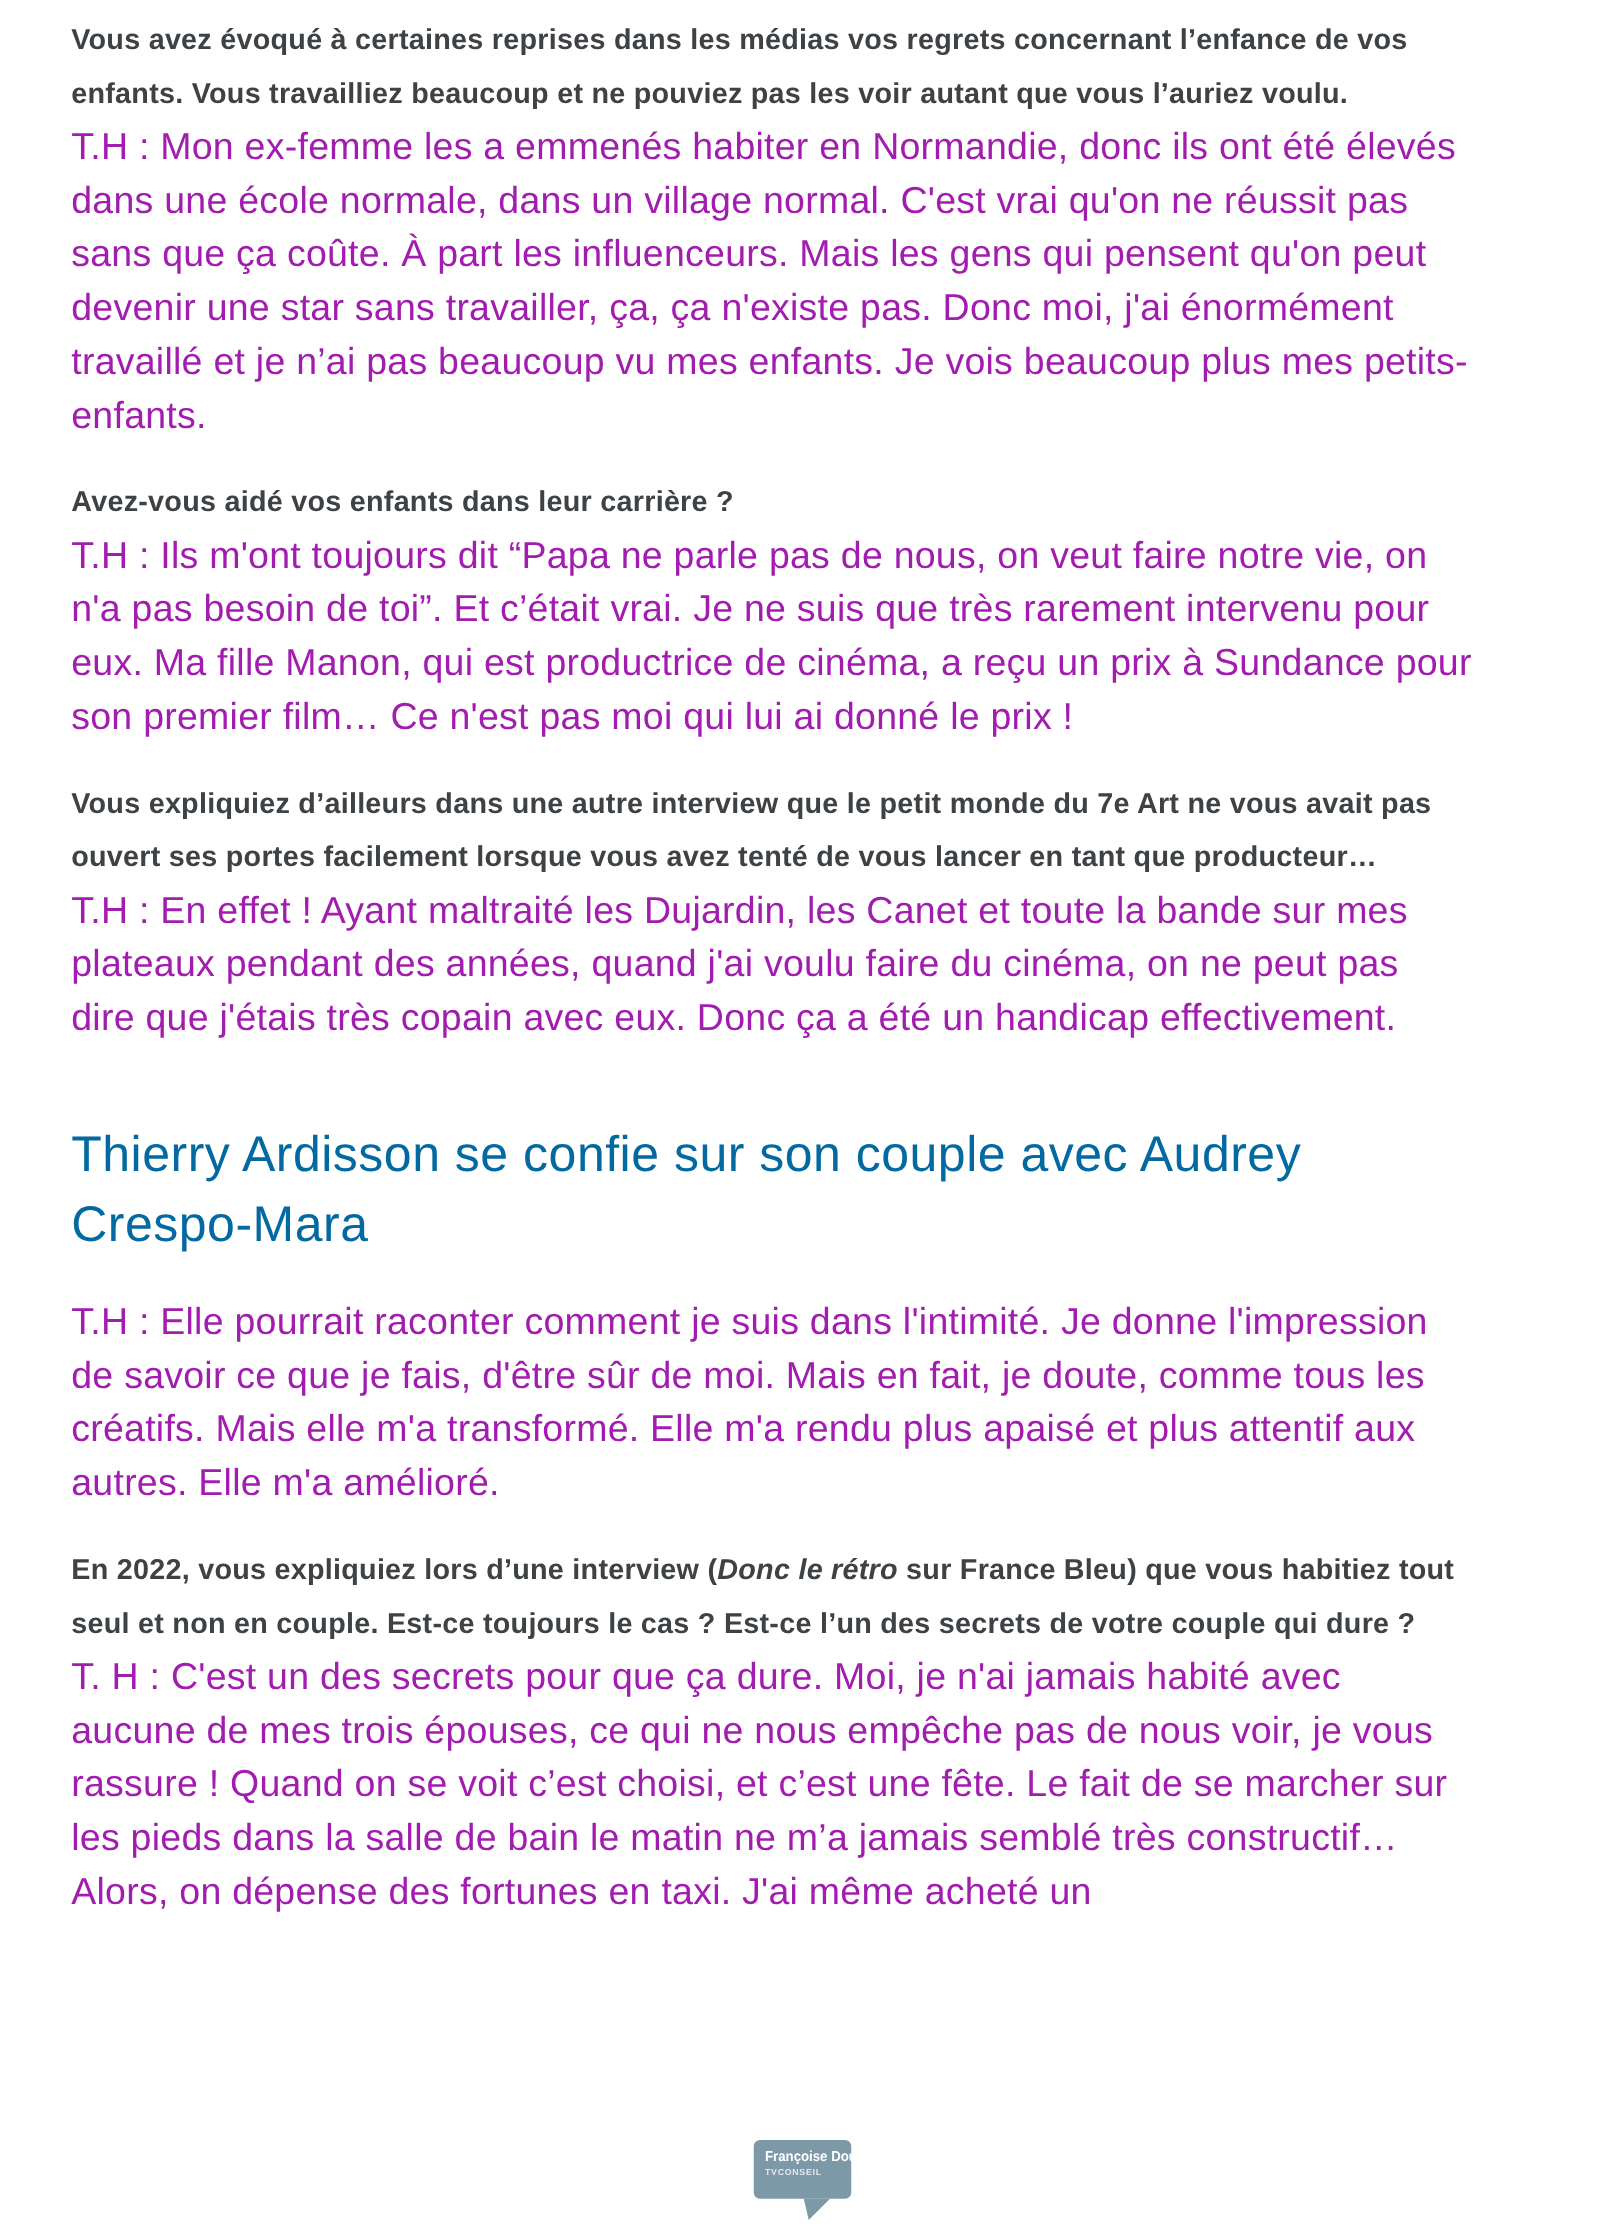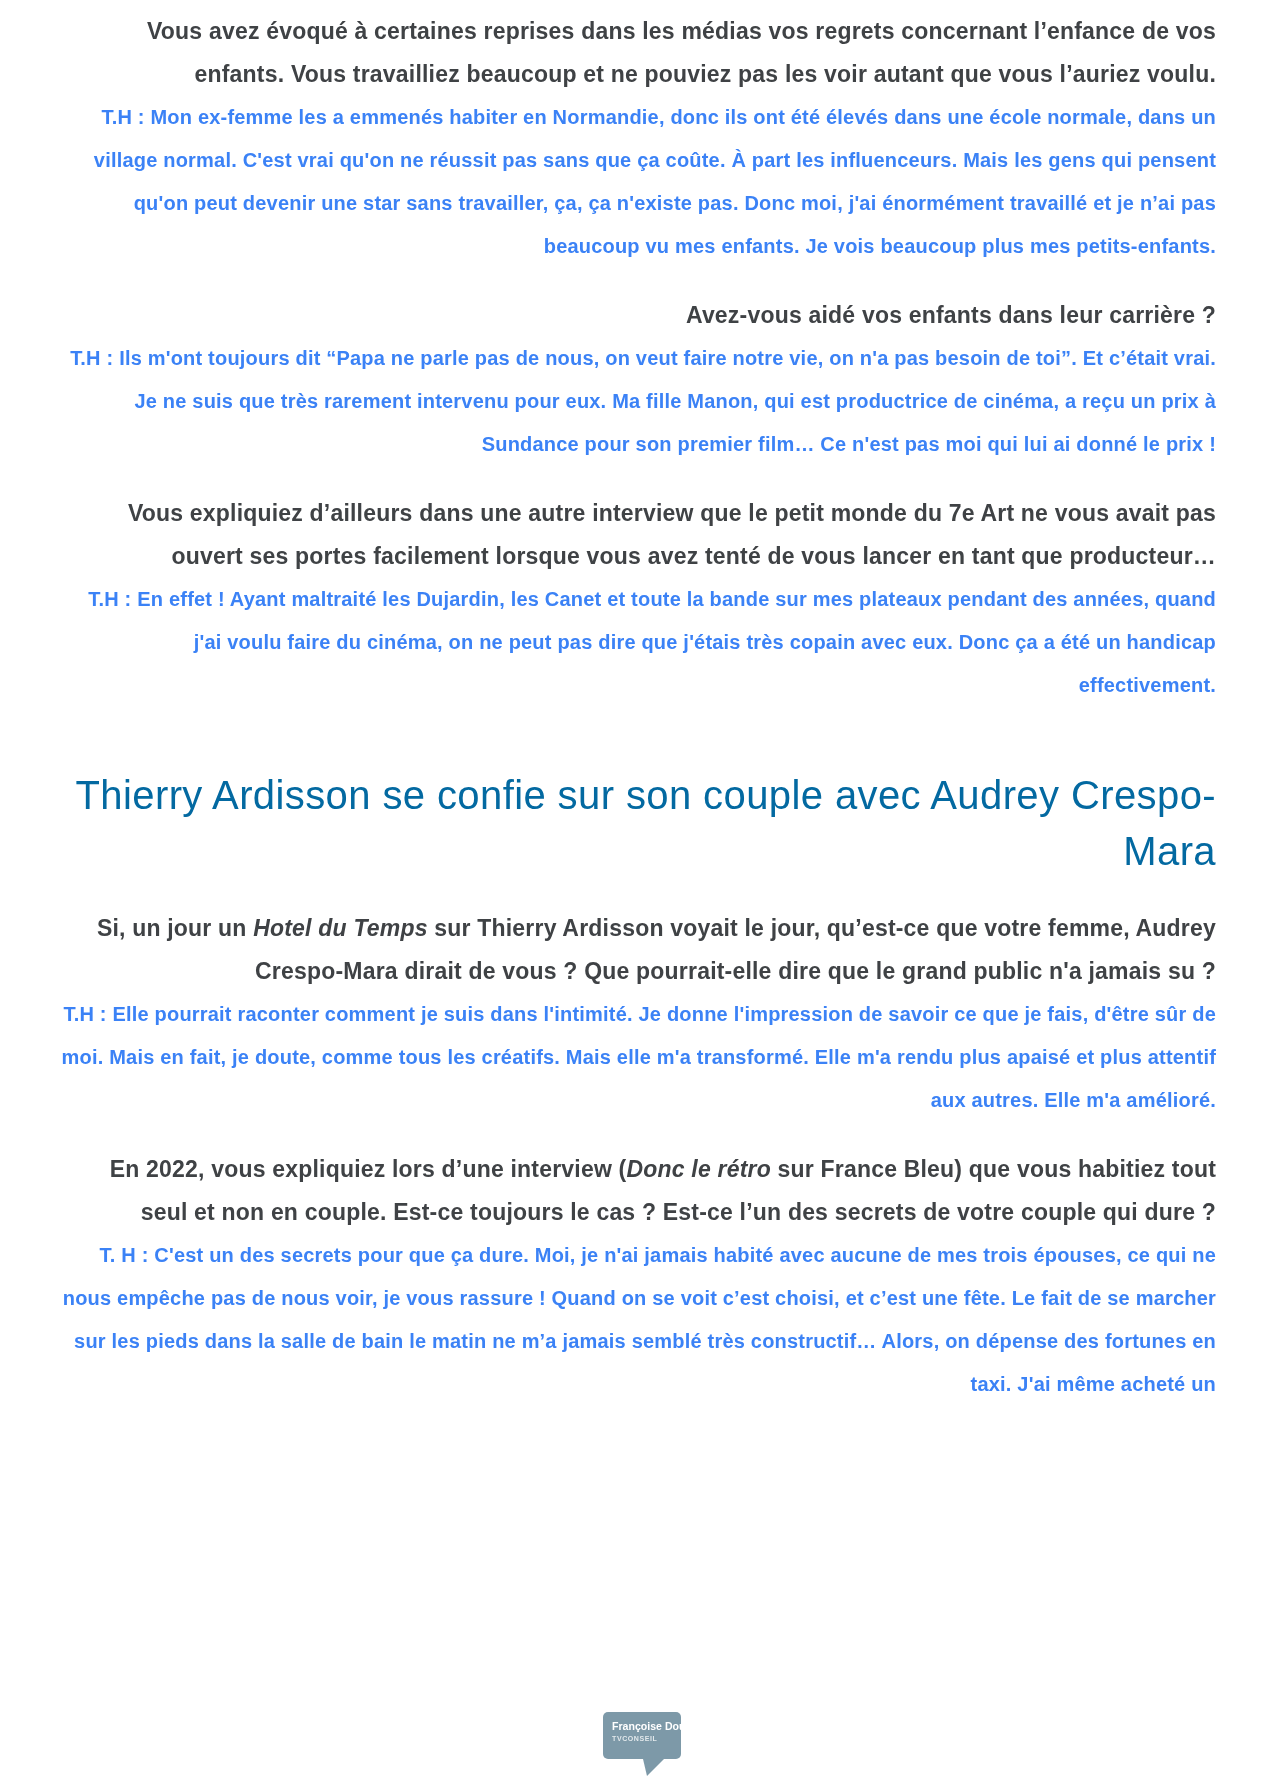--- a/index.html
+++ b/index.html
@@ -9,37 +9,36 @@
   }
   .page {
     position: relative;
     width: 1280px;
     height: 1792px;
     overflow: hidden;
     background: #ffffff;
     font-family: "Liberation Sans", "DejaVu Sans", sans-serif;
   }
   .content {
-    padding: 10px 64px 0 57px;
-    text-align: right;
+    padding: 10px 102px 0 57px;
   }
   .content > :first-child { margin-top: 0; }
   p.q {
     font-size: 23px;
     line-height: 43px;
     font-weight: bold;
     color: #3f4245;
     letter-spacing: 0.2px;
     margin: 26px 0 0 0;
   }
   p.a {
-    font-size: 20px;
+    font-size: 30px;
     line-height: 43px;
-    font-weight: bold;
-    color: #3b82f6;
+    font-weight: normal;
+    color: #a21caf;
     letter-spacing: 0.2px;
     margin: 0;
   }
   p.q .ital { font-style: italic; font-weight: bold; }
   h2.section-heading {
     font-size: 40px;
     line-height: 56px;
     font-weight: 400;
     color: #0369a1;
     letter-spacing: 0.4px;
@@ -94,23 +93,20 @@
     <p class="a">T.H  : Mon ex-femme les a emmenés habiter en Normandie, donc ils ont été élevés dans une école normale, dans un village normal. C'est vrai qu'on ne réussit pas sans que ça coûte. À part les influenceurs. Mais les gens qui pensent qu'on peut devenir une star sans travailler, ça, ça n'existe pas. Donc moi, j'ai énormément travaillé et je n’ai pas beaucoup vu mes enfants. Je vois beaucoup plus mes petits-enfants.</p>
 
     <p class="q">Avez-vous aidé vos enfants dans leur carrière ?</p>
     <p class="a">T.H  : Ils m'ont toujours dit “Papa ne parle pas de nous, on veut faire notre vie, on n'a pas besoin de toi”.  Et c’était vrai. Je ne suis que très rarement intervenu pour eux. Ma fille Manon, qui est productrice de cinéma, a reçu un prix à Sundance pour son premier film… Ce n'est pas moi qui lui ai donné le prix !</p>
 
     <p class="q">Vous expliquiez d’ailleurs dans une autre interview que le petit monde du 7e Art ne vous avait pas ouvert ses portes facilement lorsque vous avez tenté de vous lancer en tant que producteur…</p>
     <p class="a">T.H  : En effet ! Ayant maltraité les Dujardin, les Canet et toute la bande sur mes plateaux pendant des années, quand j'ai voulu faire du cinéma, on ne peut pas dire que j'étais très copain avec eux. Donc ça a été un handicap effectivement.</p>
 
     <h2 class="section-heading">Thierry Ardisson se confie sur son couple avec Audrey Crespo-Mara</h2>
 
-    <p class="q">
-      <span>Si, un jour un </span><em class="ital">Hotel du Temps</em><span> sur Thierry Ardisson voyait le jour, qu’est-ce que votre femme, Audrey Crespo-Mara dirait de vous ? Que pourrait-elle dire que le grand public n'a jamais su ?</span>
-    </p>
     <p class="a">T.H  : Elle pourrait raconter comment je suis dans l'intimité. Je donne l'impression de savoir ce que je fais, d'être sûr de moi. Mais en fait, je doute, comme tous les créatifs. Mais elle m'a transformé. Elle m'a rendu plus apaisé et plus attentif aux autres. Elle m'a amélioré.</p>
 
     <p class="q">
       <span>En 2022, vous expliquiez lors d’une interview (</span><em class="ital">Donc le rétro</em><span> sur France Bleu) que vous habitiez tout seul et non en couple. Est-ce toujours le cas ? Est-ce l’un des secrets de votre couple qui dure ?</span>
     </p>
     <p class="a">T. H : C'est un des secrets pour que ça dure. Moi, je n'ai jamais habité avec aucune de mes trois épouses, ce qui ne nous empêche pas de nous voir, je vous rassure ! Quand on se voit c’est choisi, et c’est une fête. Le fait de se marcher sur les pieds dans la salle de bain le matin ne m’a jamais semblé très constructif… Alors, on dépense des fortunes en taxi. J'ai même acheté un</p>
 
   </article>
 
   <div class="logo">

